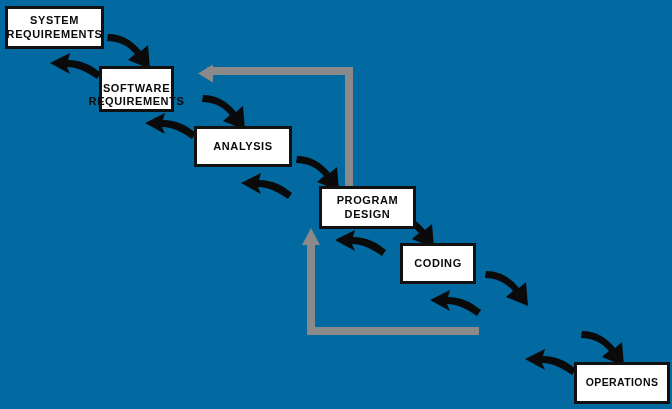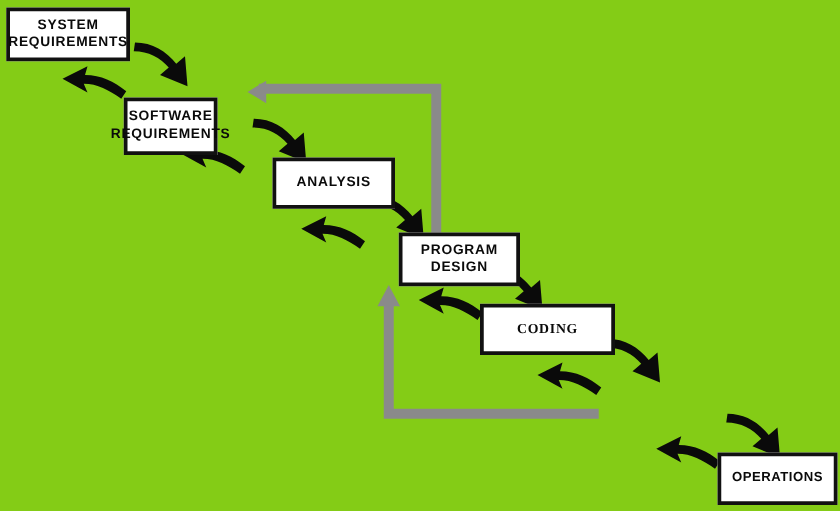--- a/index.html
+++ b/index.html
@@ -1,19 +1,19 @@
 <!DOCTYPE html>
 <html><head>
 <meta charset="utf-8">
 <style>
   html,body{margin:0;padding:0;background:#ffffff;}
   #stage{
     position:relative;
     width:672px;height:409px;
-    background:#84cc16;
+    background:#0369a1;
     overflow:hidden;
     font-family:"Liberation Sans","DejaVu Sans",sans-serif;
   }
   #svg-layer{position:absolute;left:0;top:0;width:672px;height:409px;}
   .stage-box{
     position:absolute;
     box-sizing:border-box;
     background:#ffffff;
     border:3px solid #111111;
     display:flex;
@@ -102,31 +102,31 @@
         <path d="M 572,375 C 562,368 553,363 542,363 L 545,370 L 525,359 L 545,349 L 543,356 C 556,356 566,361 576,369 Z"></path>
       </g>
     </g>
 
   </svg>
 
   <div class="stage-box" id="box-0" style="left: 5px; top: 6px; width: 99px; height: 43px;">
     <span class="box-label">SYSTEM
 REQUIREMENTS</span>
   </div>
-  <div class="stage-box" id="box-1" style="left: 99px; top: 78px; width: 75px; height: 46px;">
+  <div class="stage-box" id="box-1" style="left: 99px; top: 66px; width: 75px; height: 46px; align-items: flex-end;">
     <span class="box-label">SOFTWARE
 REQUIREMENTS</span>
   </div>
-  <div class="stage-box" id="box-2" style="left: 194px; top: 126px; width: 98px; height: 41px; margin-left: 24px;">
+  <div class="stage-box" id="box-2" style="left: 194px; top: 126px; width: 98px; height: 41px;">
     <span class="box-label">ANALYSIS</span>
   </div>
   <div class="stage-box" id="box-3" style="left: 290px; top: 186px; width: 97px; height: 43px; margin-left: 29px;">
     <span class="box-label">PROGRAM
 DESIGN</span>
   </div>
-  <div class="stage-box" id="box-4" style="left: 384px; top: 243px; width: 108px; height: 41px; font-family: Liberation Serif, serif;">
+  <div class="stage-box" id="box-4" style="left: 400px; top: 243px; width: 76px; height: 41px;">
     <span class="box-label">CODING</span>
   </div>
   <div class="stage-box small-box" id="box-6" style="left: 574px; top: 362px; width: 96px; height: 42px; text-align: center;">
     <span class="box-label small">OPERATIONS</span>
   </div>
 
 </div>
 
 </body></html>

